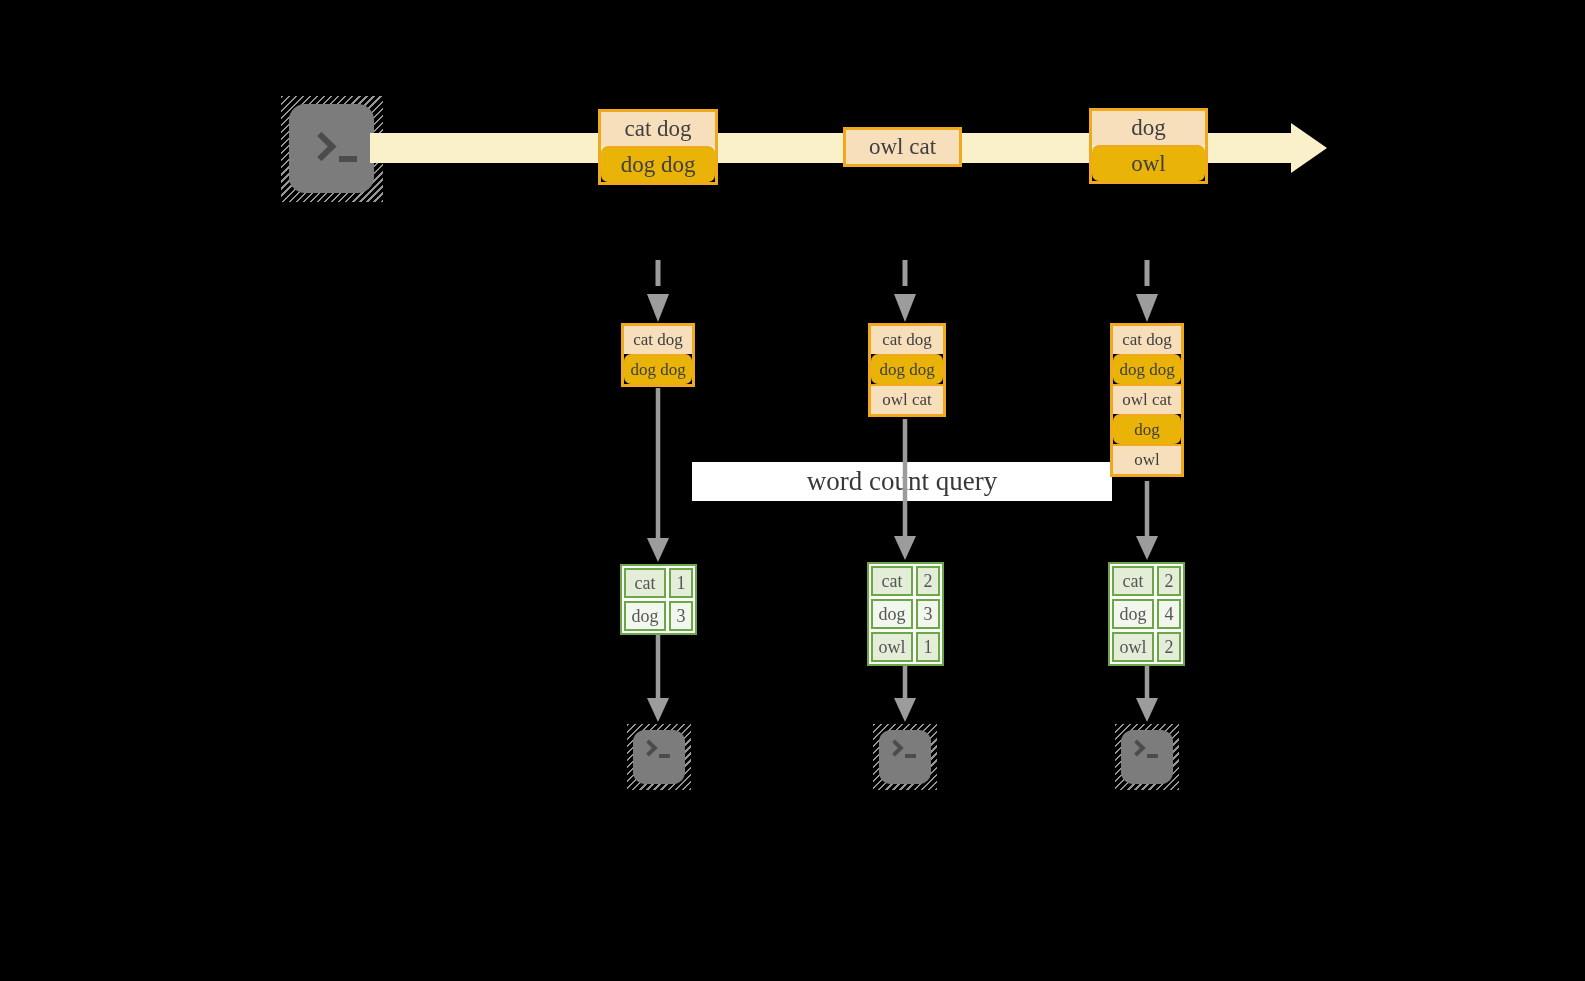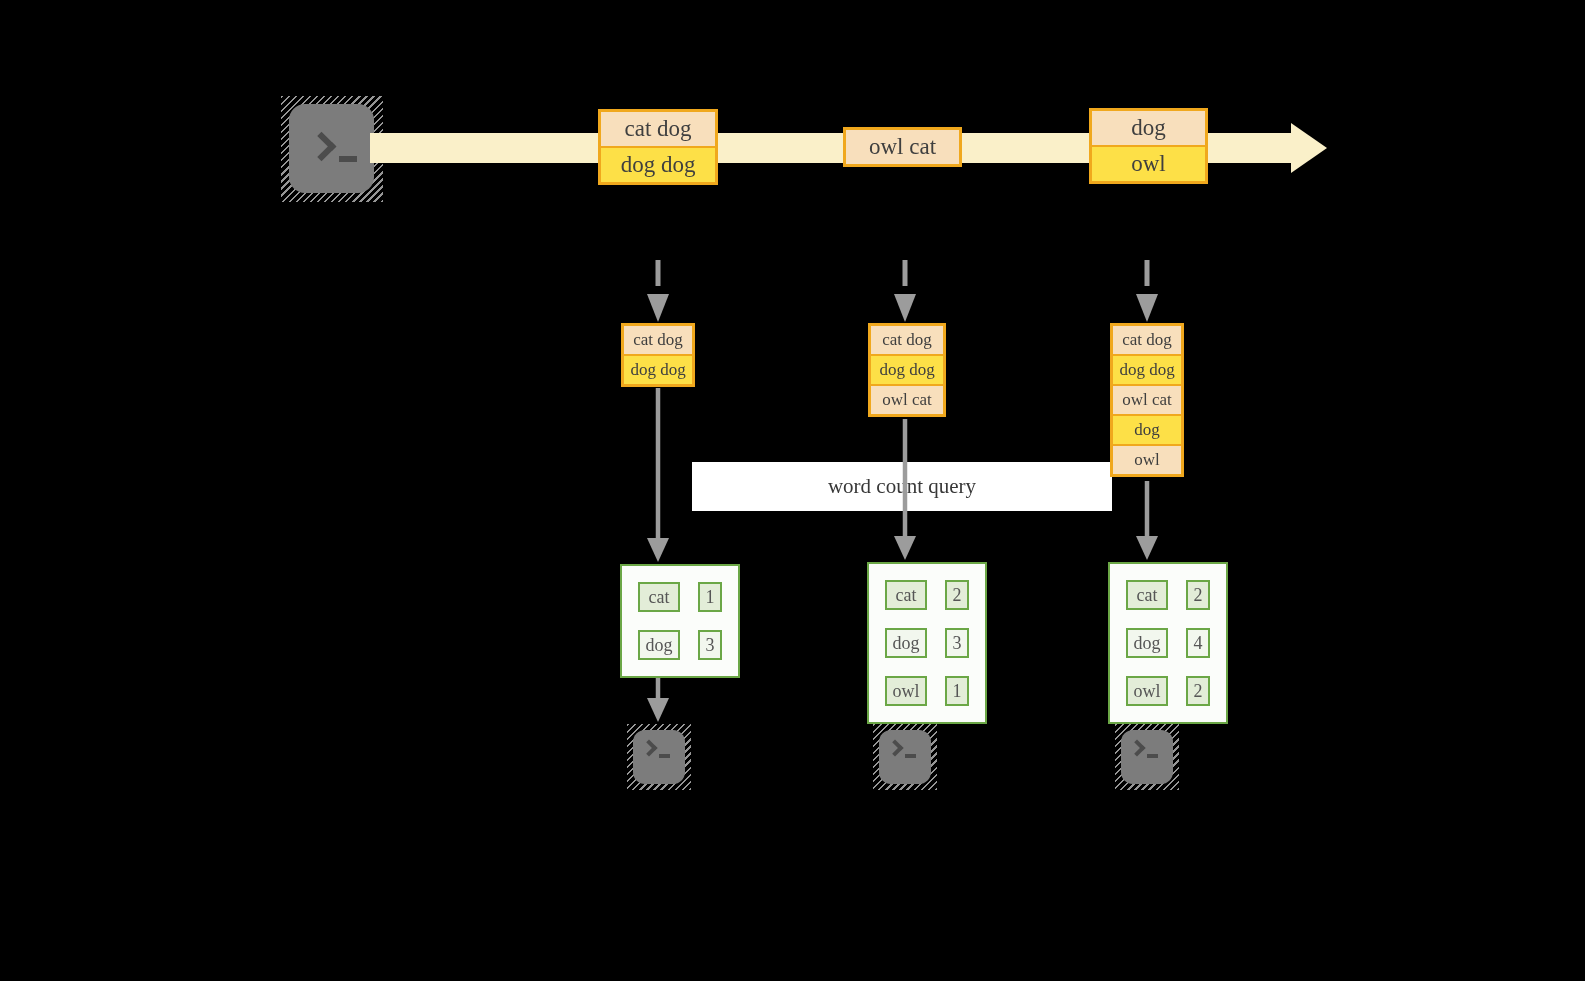--- a/index.html
+++ b/index.html
@@ -35,40 +35,40 @@
     border-left:36px solid #FAF0C9;
   }
   
   .msg{position:absolute;border:3px solid #F0A81D;z-index:3;}
   .mrow{
     height:34px;line-height:34px;text-align:center;
     font-size:23px;color:#3F3F3F;
   }
   .mrow + .mrow{border-top:2px solid #F0A81D;}
   .peach{background:#F8DFBC;}
-  .cream{background:#fde047;}
+  .cream{background:#eab308;border-radius:7px;}
   
   .stack{position:absolute;width:68px;border:3px solid #F0A81D;z-index:3;}
   .srow{
     height:28px;line-height:28px;text-align:center;
     font-size:17px;color:#3F3F3F;
   }
   .srow + .srow{border-top:2px solid #F0A81D;}
   
   .banner{
-    position:absolute;left:692px;top:462px;width:420px;height:49px;
+    position:absolute;left:692px;top:462px;width:420px;height:39px;
     background:#FFFFFF;z-index:1;
     display:flex;align-items:center;justify-content:center;
-    font-size:21px;color:#383838;
+    font-size:27px;color:#383838;
   }
   
   .gtable{
     position:absolute;z-index:3;
-    display:grid;grid-template-columns:42px 24px;gap:18px;
-    padding:16px;border:2px solid #6BA746;background:#FBFDFA;
+    display:grid;grid-template-columns:42px 24px;gap:3px;
+    padding:2px;border:2px solid #6BA746;background:#FBFDFA;
   }
   .tcell{
     border:2px solid #6BA746;height:26px;
     display:flex;align-items:center;justify-content:center;
     font-size:18px;color:#555555;
   }
   .rdark{background:#E3EDD8;}
   .rlight{background:#F2F7EE;}
   
   .arr{position:absolute;z-index:2;}

